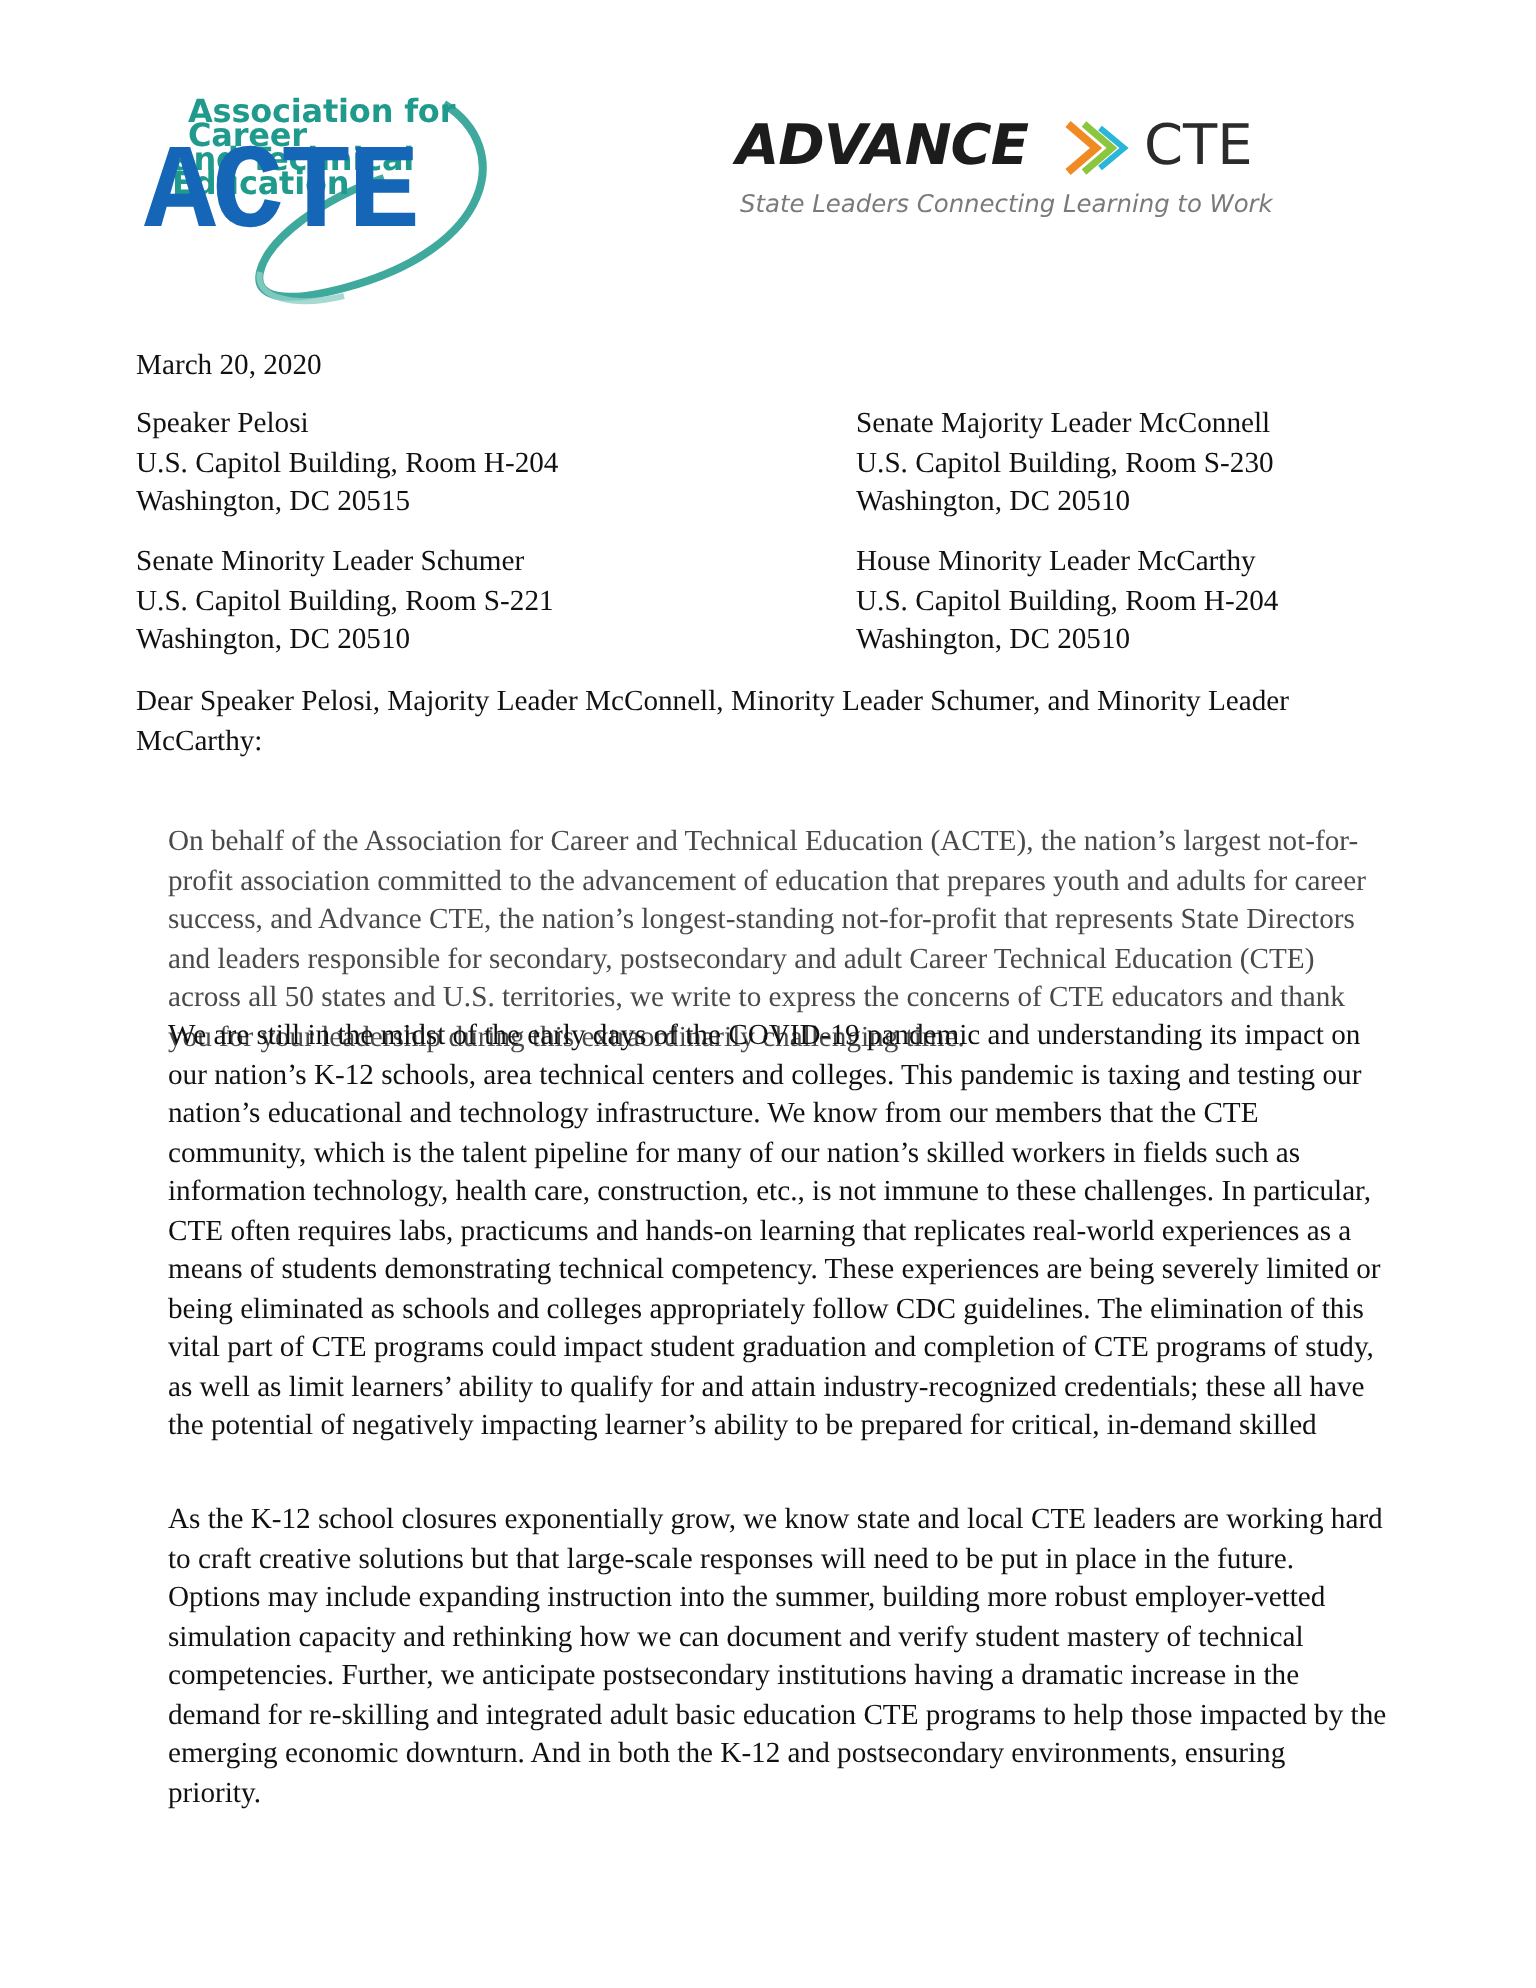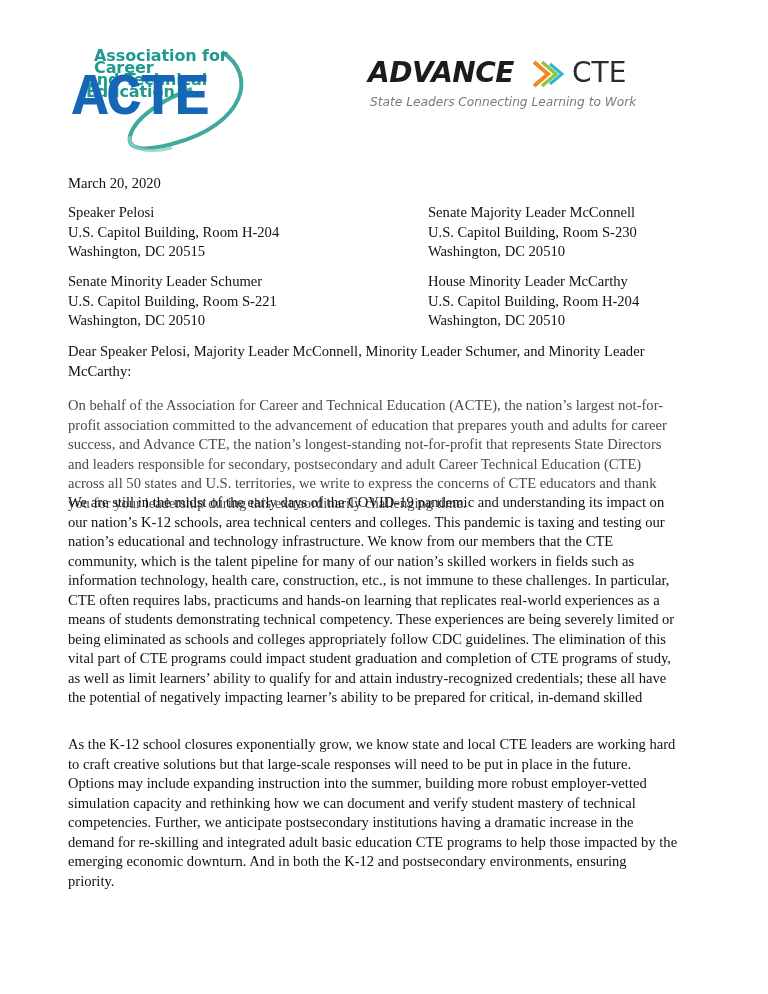--- a/index.html
+++ b/index.html
@@ -127,21 +127,21 @@
     .salutation {
       position: absolute;
       left: 68px;
       top: 342px;
       width: 650px;
     }
     .para {
       position: absolute;
       left: 68px;
       width: 652px;
-      margin: 0;
+      margin: 16px;
     }
     .para-1 { top: 396px; color: #4a4a4a; }
     .para-2 { top: 493px; }
     .para-3 { top: 735px; }
     .line { display: block; white-space: nowrap; }
   </style>
 </head>
 <body>
 
 <div class="page">

